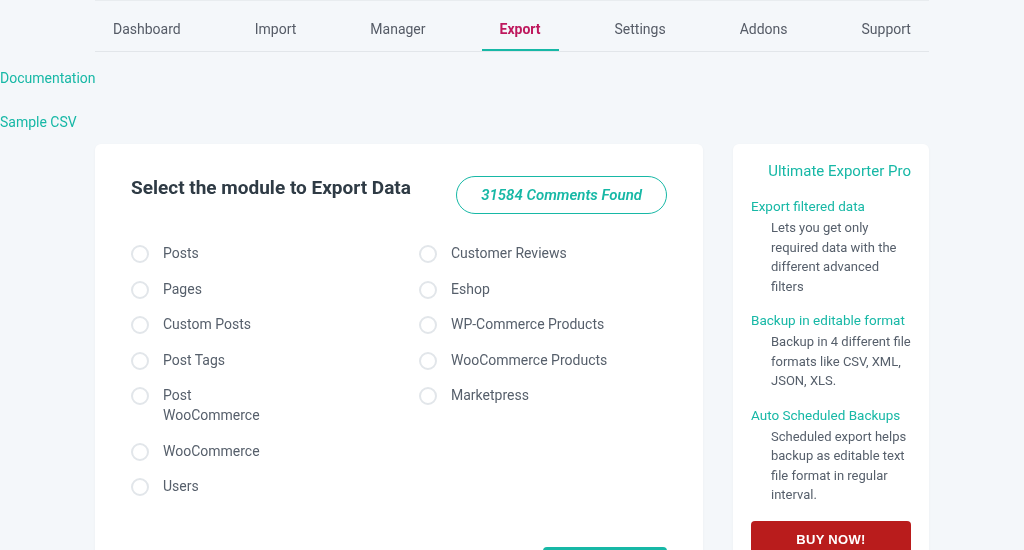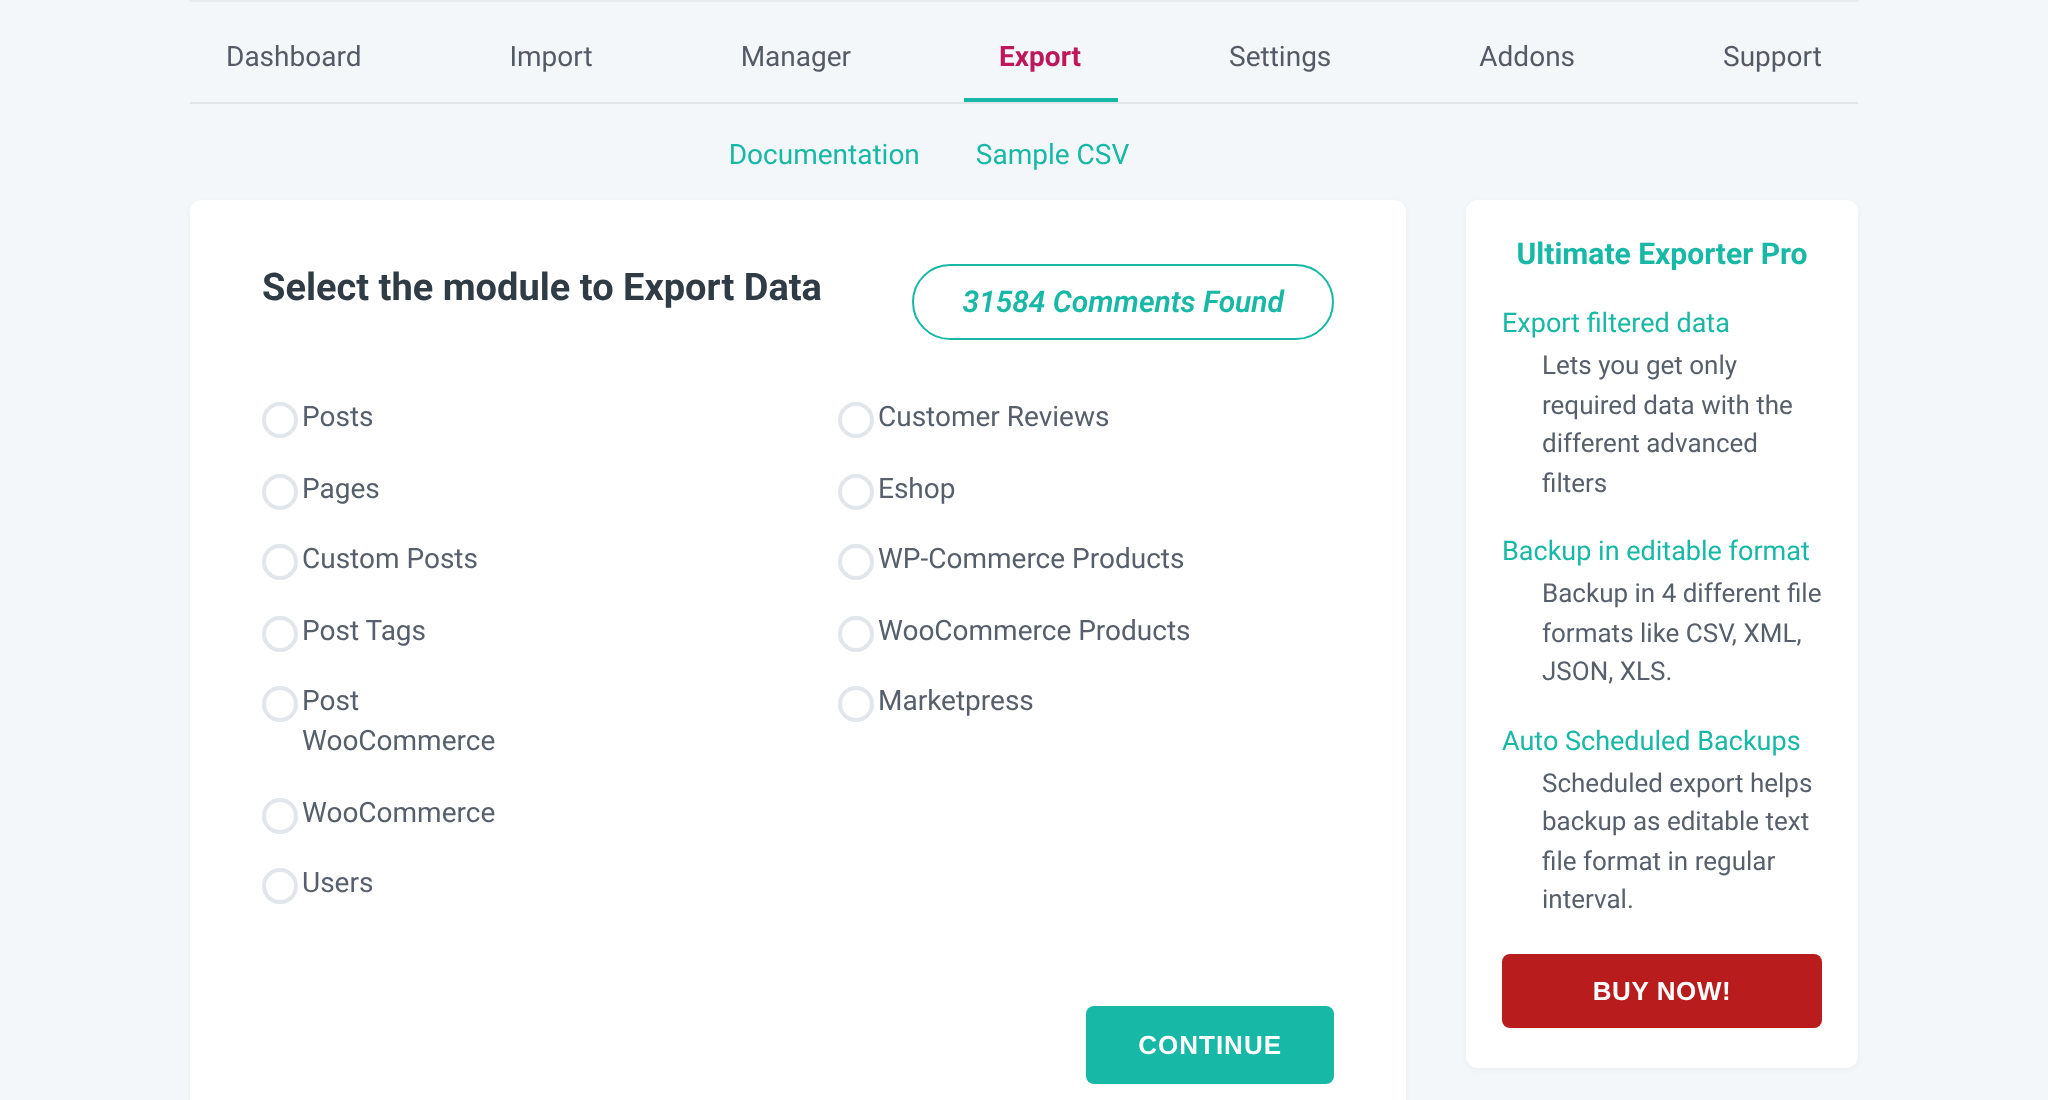--- a/index.html
+++ b/index.html
@@ -32,20 +32,21 @@
   .tab.active {
     font-weight: 700;
     color: #be185d;
     border-bottom: 2px solid #17b8a6;
   }
   .doclinks {
     display: flex;
     gap: 28px;
     justify-content: center;
     margin: 18px 95px 0 0;
+    flex-direction: column;
   }
   .doclinks a {
     color: #17b8a6;
     text-decoration: none;
     font-size: 14px;
     cursor: pointer;
   }
   .content-row {
     display: flex;
     gap: 30px;
@@ -87,21 +88,21 @@
   }
   .module-col {
     flex: 1;
     display: flex;
     flex-direction: column;
     gap: 16px;
   }
   .radio-item {
     display: flex;
     align-items: flex-start;
-    gap: 2px;
+    gap: 14px;
     cursor: pointer;
   }
   .radio-circle {
     width: 18px;
     height: 18px;
     border: 2px solid #e2e6ea;
     border-radius: 50%;
     flex-shrink: 0;
     display: flex;
     align-items: center;
@@ -141,22 +142,22 @@
     padding: 12px 26px;
     cursor: pointer;
     font-size: 13px;
   }
   .side-card {
     width: 196px;
     padding: 18px 18px 20px 18px;
   }
   .side-title {
     color: #17b8a6;
-    font-weight: 700;
-    text-align: center;
+    font-weight: 400;
+    text-align: right;
     font-size: 15px;
     margin-bottom: 18px;
   }
   .feature {
     margin-bottom: 16px;
   }
   .feature-title {
     color: #17b8a6;
     font-size: 13.5px;
     margin-bottom: 4px;

